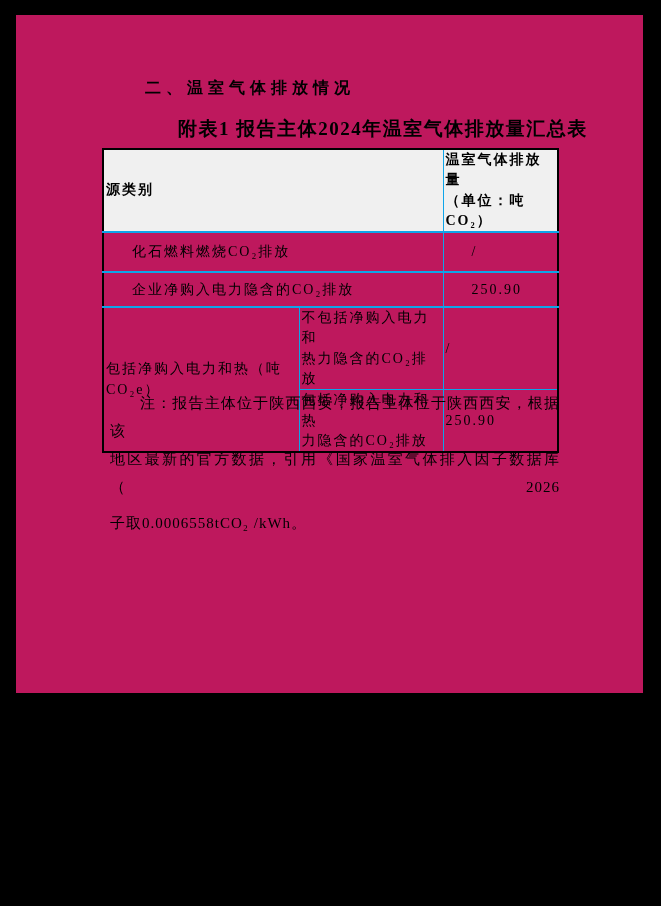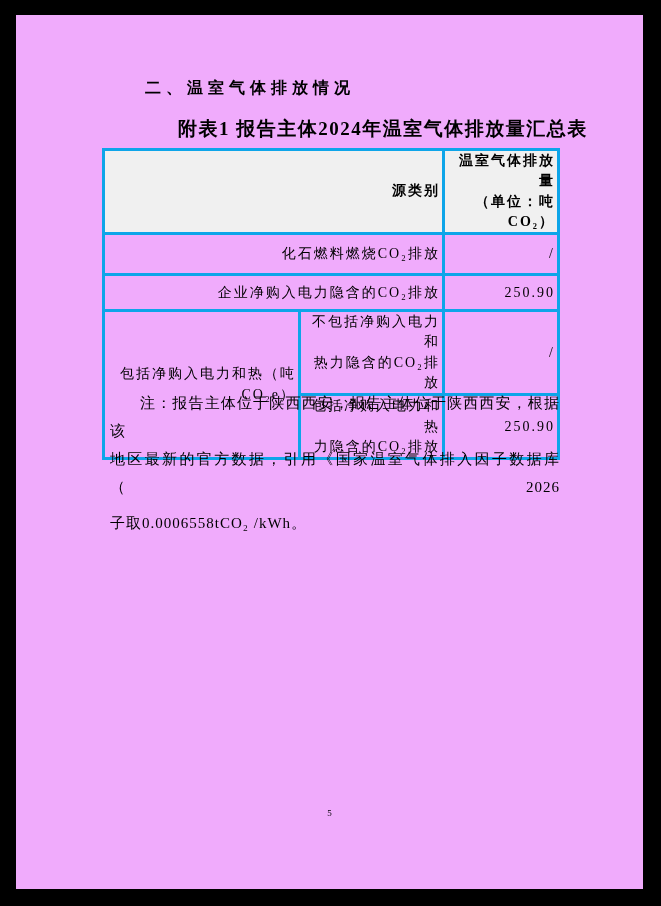--- a/index.html
+++ b/index.html
@@ -6,43 +6,43 @@
   body {
     width:661px; height:906px;
     background:#000;
     font-family:"Liberation Serif","DejaVu Serif",serif;
     color:#000;
     position:relative;
     overflow:hidden;
   }
   .page {
     position:absolute; left:16px; top:15px;
-    width:627px; height:874px;
-    background:#f0abfc;
+    width:627px; height:678px;
+    background:#be185d;
   }
   .heading {
     position:absolute; left:129px; top:63px;
     font-size:16px; font-weight:bold; letter-spacing:5px;
     white-space:nowrap;
   }
   .table-title {
     position:absolute; left:162px; top:101px;
     font-size:19px; font-weight:bold; letter-spacing:1.5px;
     white-space:nowrap;
   }
   table.emissions {
     position:absolute; left:86px; top:133px;
     border-collapse:collapse;
     table-layout:fixed;
     width:455px;
     font-size:14px;
   }
   table.emissions td {
-    border:3px solid #0ea5e9;
-    text-align:right;
+    border:1px solid #0ea5e9;
+    text-align:left;
     vertical-align:middle;
     letter-spacing:2px;
     padding:0 2px;
     line-height:1.45;
   }
   table.emissions { border:2px solid #000; }
   tr.hdr td { background:#f0f0f0; border-bottom-width:2px; font-weight:bold; }
   tr.thick td { border-bottom-width:2px;padding-left:28px; }
   .pre { white-space:pre-line; }
   .h-hdr td { height:46px; }

